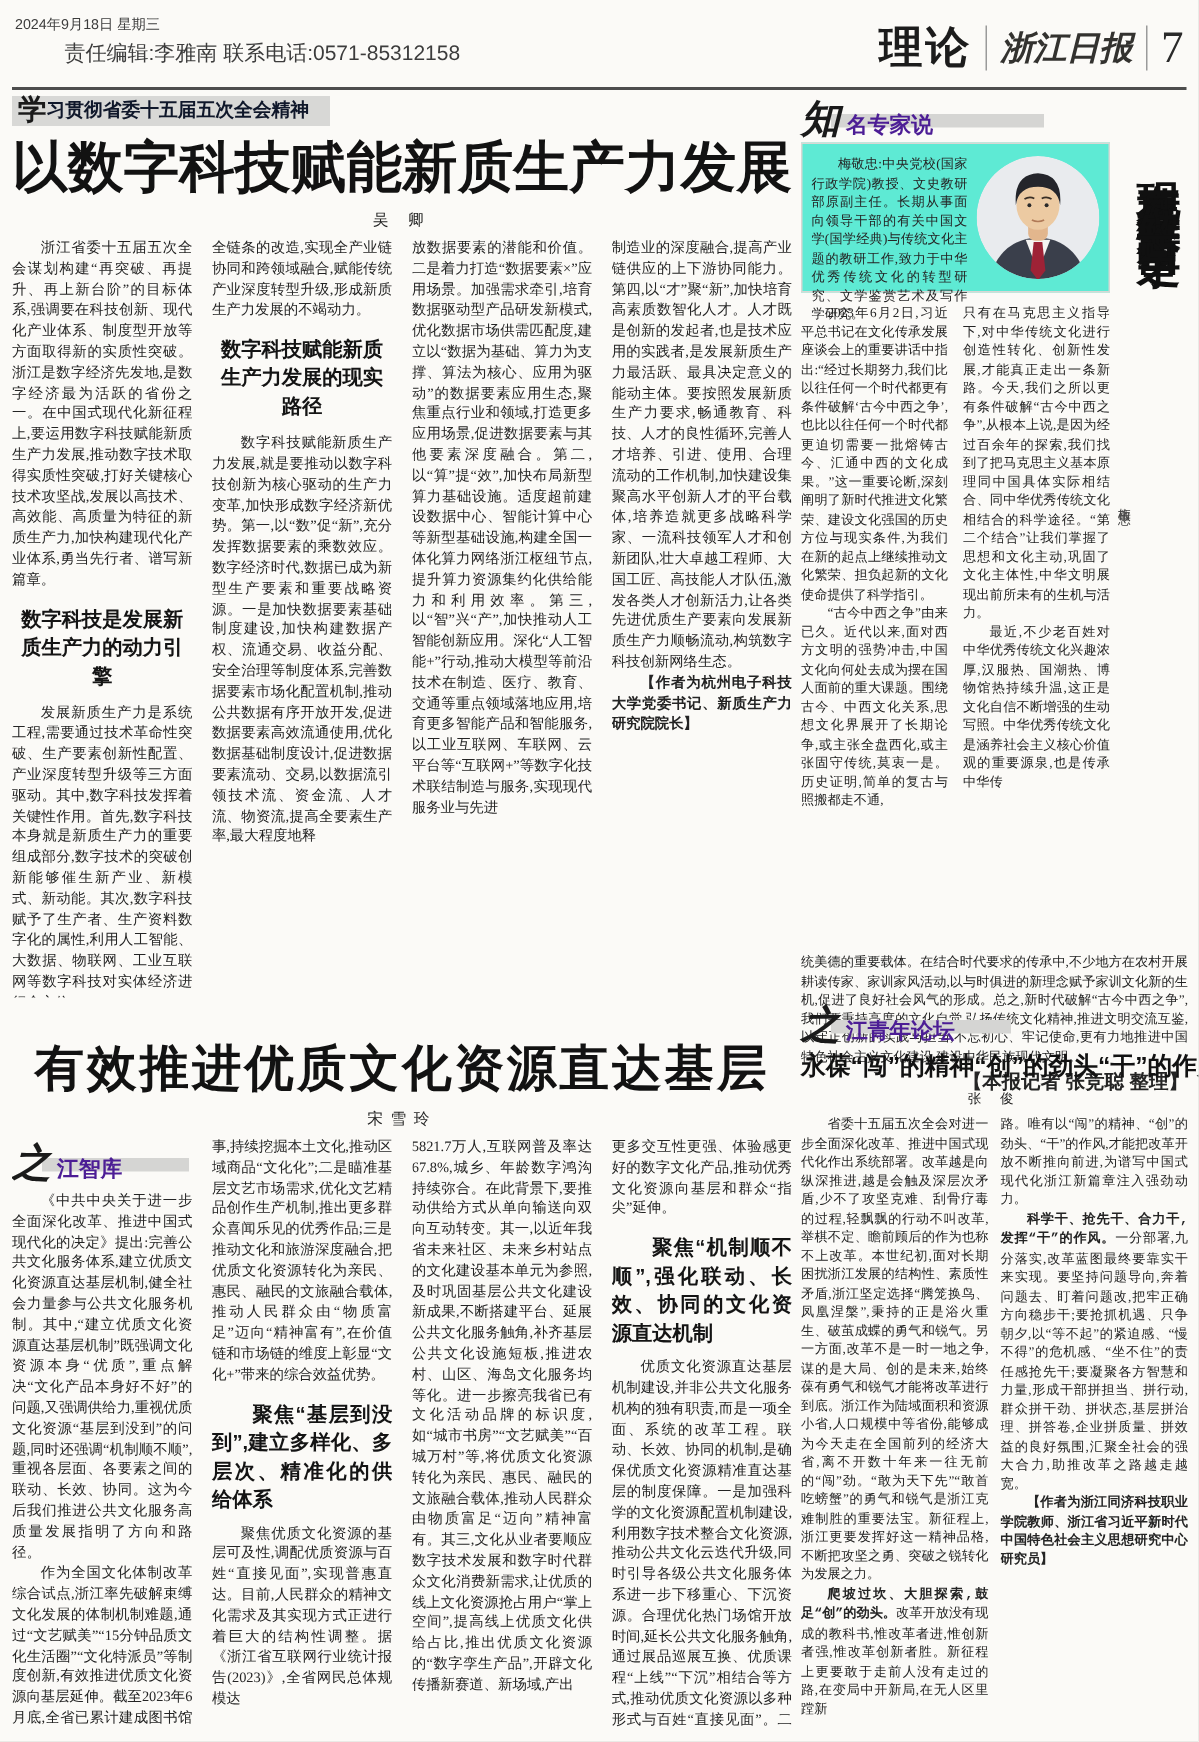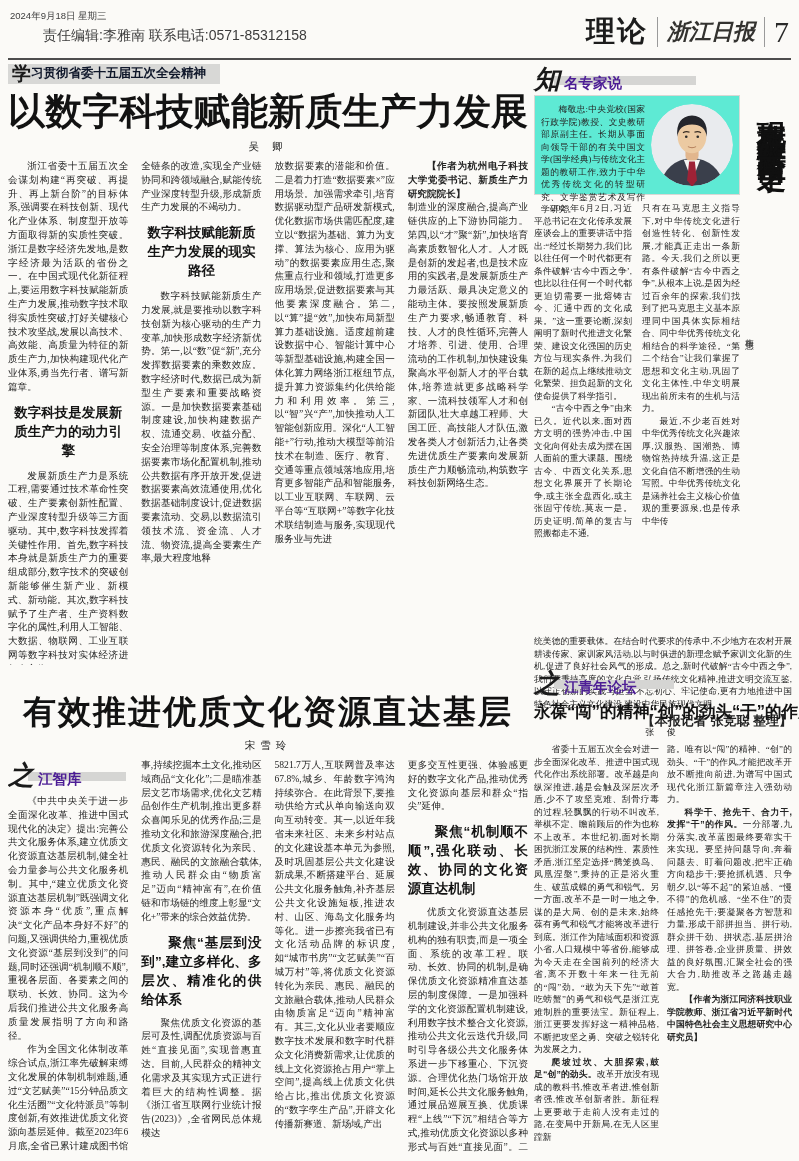--- a/index.html
+++ b/index.html
@@ -24,21 +24,21 @@
   .noind { text-indent:0; }
   .cols { display:flex; gap:13px; }
   .col { flex:1 1 0; overflow:hidden; }
   .byline { text-align:center; font-size:10.5px; margin:7px 0 5px; letter-spacing:5px; color:#222;
             font-family:"Liberation Sans",sans-serif; }
   .subhead-c { font-size:13.5px; font-weight:bold; text-align:center; line-height:19px; margin:9px 0;
                color:#141414; font-family:"Liberation Sans",sans-serif; }
   .subhead-j { font-size:13.5px; font-weight:bold; text-align:justify; text-indent:2em; line-height:19px;
                margin:9px 0 7px; color:#141414; font-family:"Liberation Sans",sans-serif; }
   .attr-b { font-weight:bold; font-family:"Liberation Sans",sans-serif; }
-  .lead { font-family:Liberation Sans, sans-serif; font-weight:bold; }
+  .lead { font-family:Liberation Mono, monospace; font-weight:bold; }
 
   .label { position:relative; height:30px; white-space:nowrap; }
   .label .bar { position:absolute; left:20px; top:14px; height:9px; background:#d5d5d3; }
   .label .big { position:relative; font-size:26px; font-weight:bold; font-style:italic; color:#1a1a1a; }
   .label .rest { position:relative; font-size:14.5px; font-weight:bold; color:#4c1d95;
                  font-family:"Liberation Sans",sans-serif; }
 
   
   #a1 { position:absolute; left:8px; top:64px; width:520px; height:598px; }
   .kicker { display:inline-flex; align-items:flex-end; background:#d8d8d6; padding:1px 14px 2px 4px; }
@@ -120,22 +120,22 @@
       </div>
       <div class="col">
         <p class="body-t noind">全链条的改造,实现全产业链协同和跨领域融合,赋能传统产业深度转型升级,形成新质生产力发展的不竭动力。</p>
         <h3 class="subhead-c">数字科技赋能新质生产力发展的现实路径</h3>
         <p class="body-t">数字科技赋能新质生产力发展,就是要推动以数字科技创新为核心驱动的生产力变革,加快形成数字经济新优势。第一,以“数”促“新”,充分发挥数据要素的乘数效应。数字经济时代,数据已成为新型生产要素和重要战略资源。一是加快数据要素基础制度建设,加快构建数据产权、流通交易、收益分配、安全治理等制度体系,完善数据要素市场化配置机制,推动公共数据有序开放开发,促进数据要素高效流通使用,优化数据基础制度设计,促进数据要素流动、交易,以数据流引领技术流、资金流、人才流、物资流,提高全要素生产率,最大程度地释</p>
       </div>
       <div class="col">
         <p class="body-t noind">放数据要素的潜能和价值。二是着力打造“数据要素×”应用场景。加强需求牵引,培育数据驱动型产品研发新模式,优化数据市场供需匹配度,建立以“数据为基础、算力为支撑、算法为核心、应用为驱动”的数据要素应用生态,聚焦重点行业和领域,打造更多应用场景,促进数据要素与其他要素深度融合。第二,以“算”提“效”,加快布局新型算力基础设施。适度超前建设数据中心、智能计算中心等新型基础设施,构建全国一体化算力网络浙江枢纽节点,提升算力资源集约化供给能力和利用效率。第三,以“智”兴“产”,加快推动人工智能创新应用。深化“人工智能+”行动,推动大模型等前沿技术在制造、医疗、教育、交通等重点领域落地应用,培育更多智能产品和智能服务,以工业互联网、车联网、云平台等“互联网+”等数字化技术联结制造与服务,实现现代服务业与先进</p>
       </div>
       <div class="col">
+        <p class="body-t noind">制造业的深度融合,提高产业链供应的上下游协同能力。第四,以“才”聚“新”,加快培育高素质数智化人才。人才既是创新的发起者,也是技术应用的实践者,是发展新质生产力最活跃、最具决定意义的能动主体。要按照发展新质生产力要求,畅通教育、科技、人才的良性循环,完善人才培养、引进、使用、合理流动的工作机制,加快建设集聚高水平创新人才的平台载体,培养造就更多战略科学家、一流科技领军人才和创新团队,壮大卓越工程师、大国工匠、高技能人才队伍,激发各类人才创新活力,让各类先进优质生产要素向发展新质生产力顺畅流动,构筑数字科技创新网络生态。</p>
         <p class="body-t attr-b">【作者为杭州电子科技大学党委书记、新质生产力研究院院长】</p>
-        <p class="body-t noind">制造业的深度融合,提高产业链供应的上下游协同能力。第四,以“才”聚“新”,加快培育高素质数智化人才。人才既是创新的发起者,也是技术应用的实践者,是发展新质生产力最活跃、最具决定意义的能动主体。要按照发展新质生产力要求,畅通教育、科技、人才的良性循环,完善人才培养、引进、使用、合理流动的工作机制,加快建设集聚高水平创新人才的平台载体,培养造就更多战略科学家、一流科技领军人才和创新团队,壮大卓越工程师、大国工匠、高技能人才队伍,激发各类人才创新活力,让各类先进优质生产要素向发展新质生产力顺畅流动,构筑数字科技创新网络生态。</p>
       </div>
     </div>
   </section>
 
   <section id="expert">
     <div class="label">
       <span class="bar" style="width:142px;"></span>
       <span class="big">知</span>
       <span class="rest">名专家说</span>
     </div>

